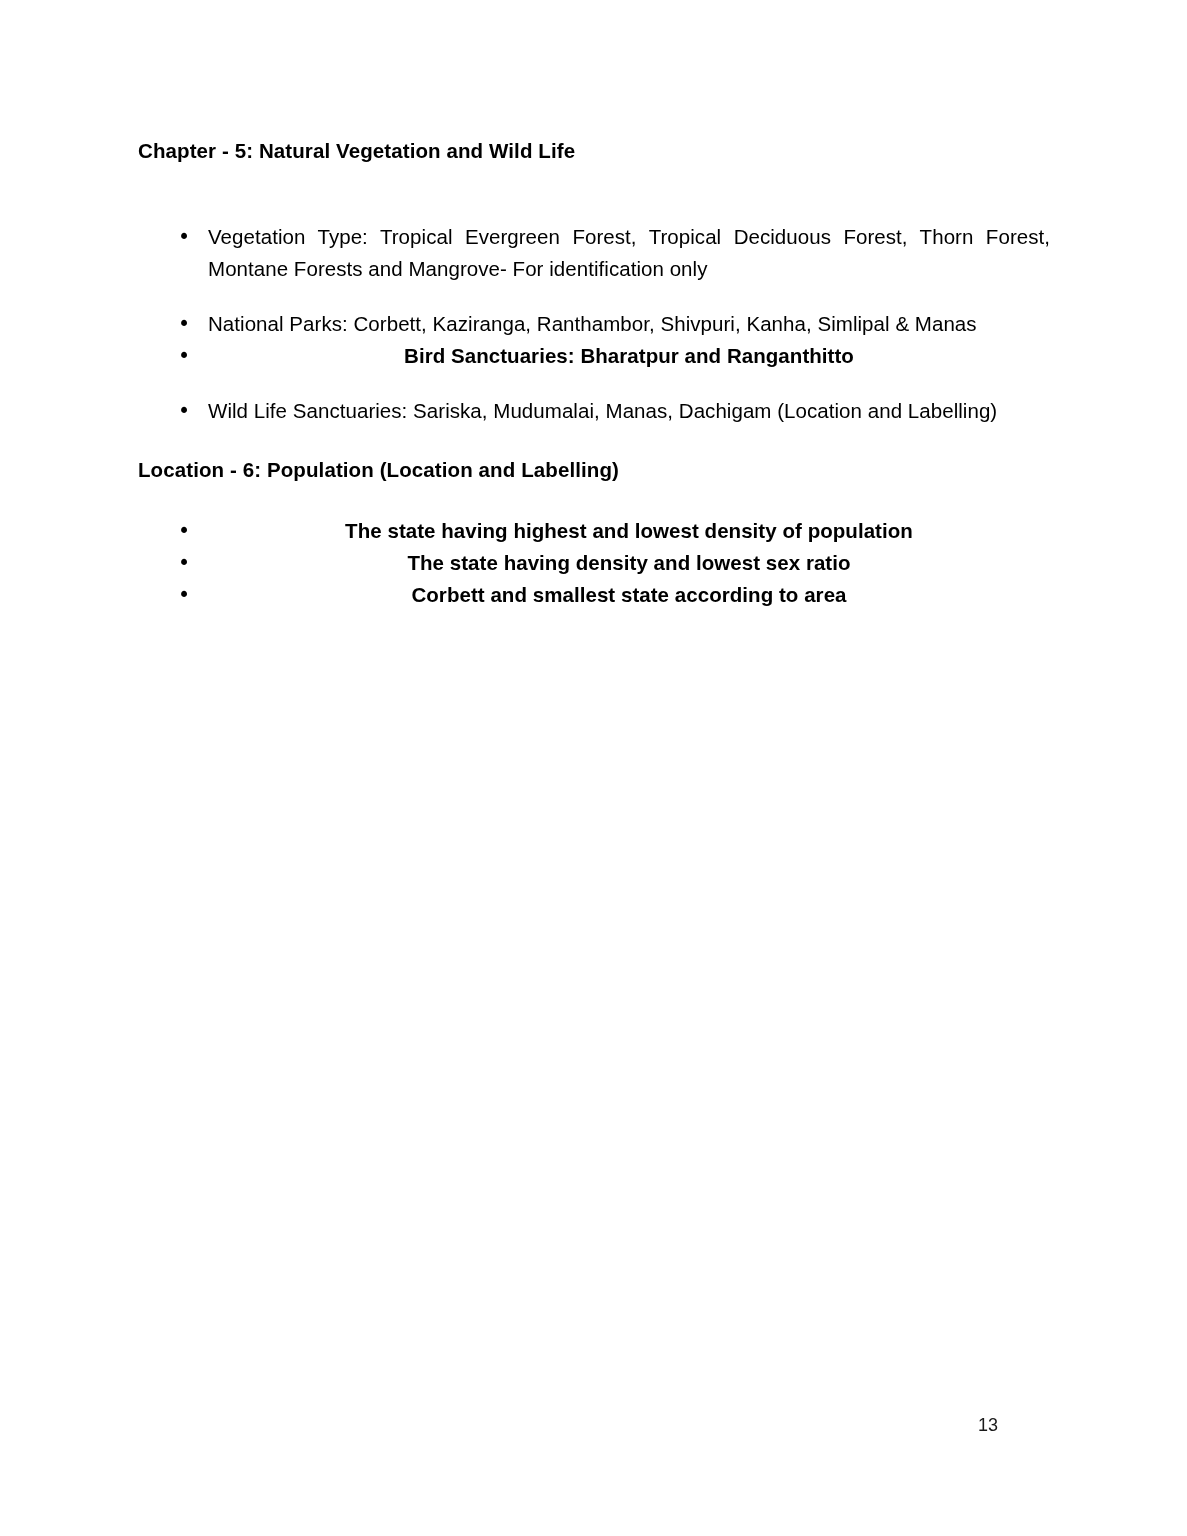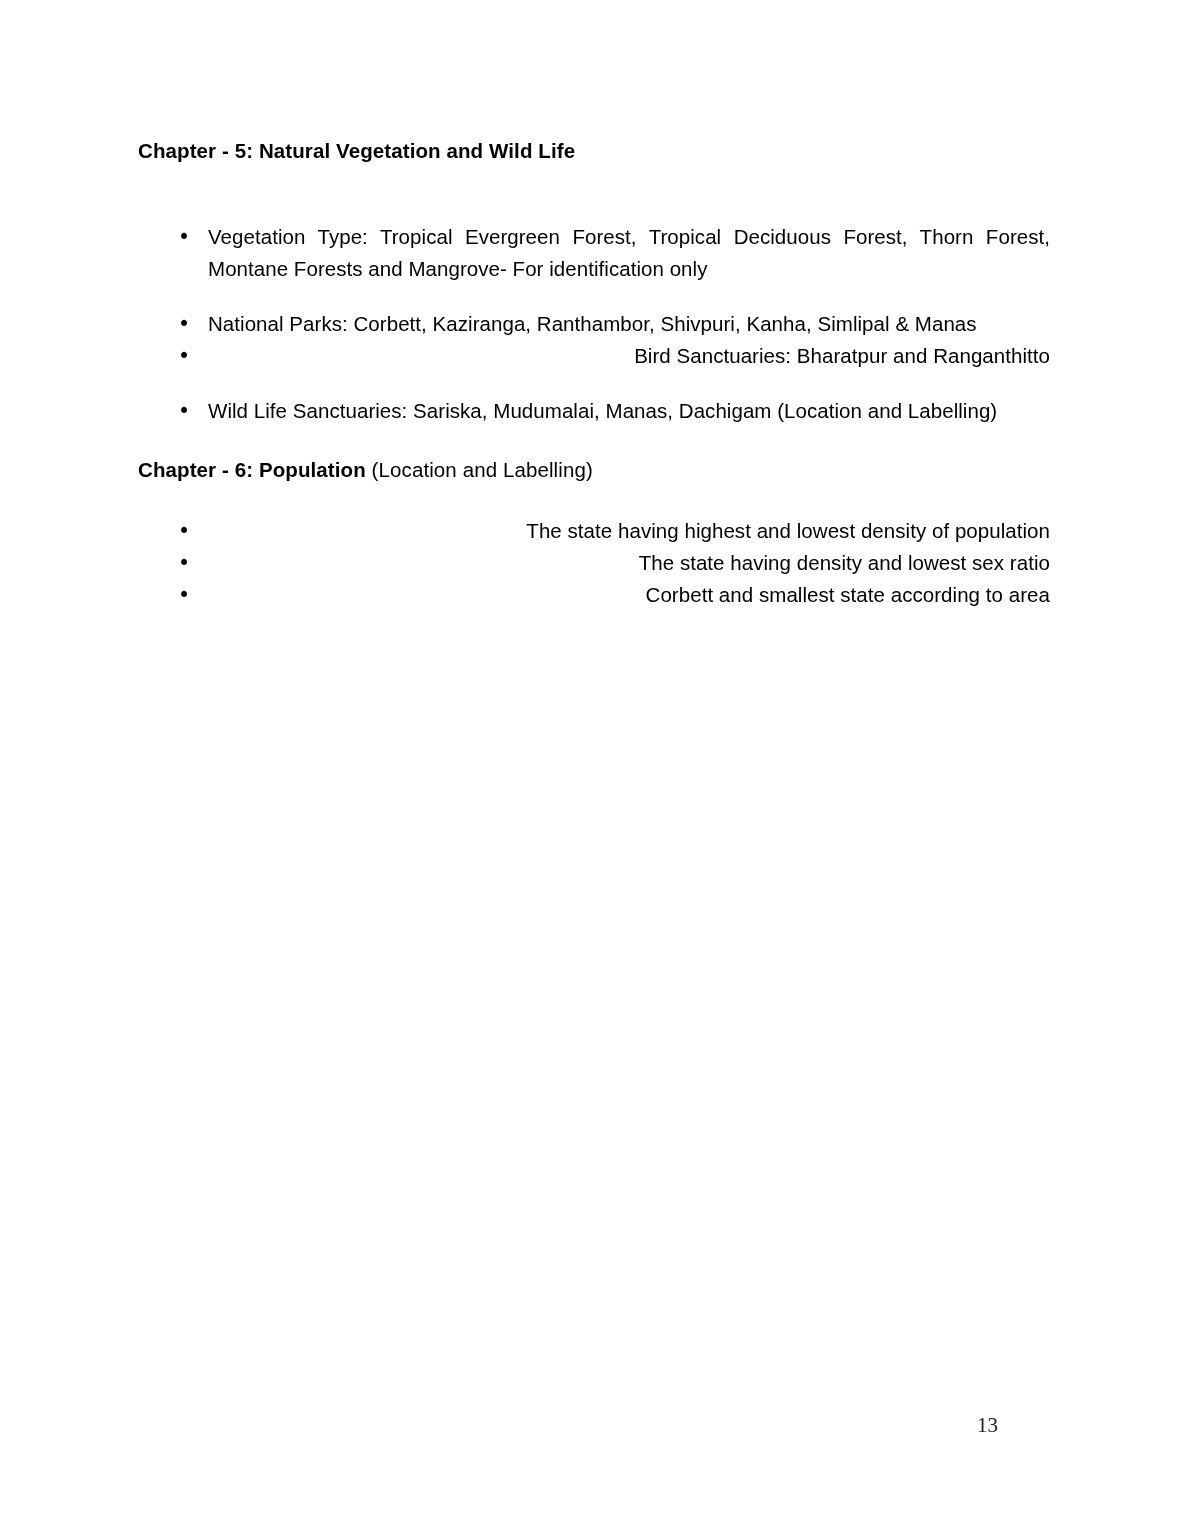--- a/index.html
+++ b/index.html
@@ -38,21 +38,21 @@
     line-height: 30px;
     font-weight: normal;
     margin: 0;
     letter-spacing: 0.1px;
     white-space: normal;
   }
   .chapter-heading .bold {
     font-weight: bold;
   }
   .chapter-heading .regular {
-    font-weight: normal;
+    font-weight: bold;
     margin-top: 15px;
   }
 
   #heading-5 {
     margin-bottom: 0;
   }
 
   
   .bullet-list {
     list-style: none;
@@ -83,37 +83,38 @@
   .bullet-item .text {
     display: block;
   }
 
   
   .bullet-item.justified .text {
     text-align: justify;
     margin-top: 23px;
   }
   .bullet-item.ragged .text {
-    text-align: right;
+    text-align: center;
+    font-weight: bold;
   }
 
   
   .gap-after-heading-5 { height: 32px; }
   .gap-before-heading-6 { height: 28px; }
   .gap-after-heading-6 { height: 30px; }
 
   
   .page-number {
     position: absolute;
     right: 127px;
     top: 1414px;
-    font-size: 21px;
+    font-size: 18px;
     line-height: 22px;
     color: #1a1a1a;
-    font-family: Liberation Serif, serif;
+    font-family: Liberation Sans, sans-serif;
   }
 </style>
 </head>
 <body>
 
 <div class="page">
 
   <div class="content">
 
     <h2 class="chapter-heading" id="heading-5"><span class="bold">Chapter - 5: Natural Vegetation and Wild Life</span><span class="regular"></span></h2>
@@ -139,21 +140,21 @@
 
       <li class="bullet-item justified">
         <span class="marker">•</span>
         <span class="text">Wild Life Sanctuaries: Sariska, Mudumalai, Manas, Dachigam (Location and Labelling)</span>
       </li>
 
     </ul>
 
     <div class="gap-before-heading-6"></div>
 
-    <h2 class="chapter-heading" id="heading-6"><span class="bold">Chapter - 6: Population</span><span class="regular"> (Location and Labelling)</span></h2>
+    <h2 class="chapter-heading" id="heading-6"><span class="bold">Location - 6: Population</span><span class="regular"> (Location and Labelling)</span></h2>
 
     <div class="gap-after-heading-6"></div>
 
     <ul class="bullet-list">
 
       <li class="bullet-item ragged">
         <span class="marker">•</span>
         <span class="text">The state having highest and lowest density of population</span>
       </li>
 

